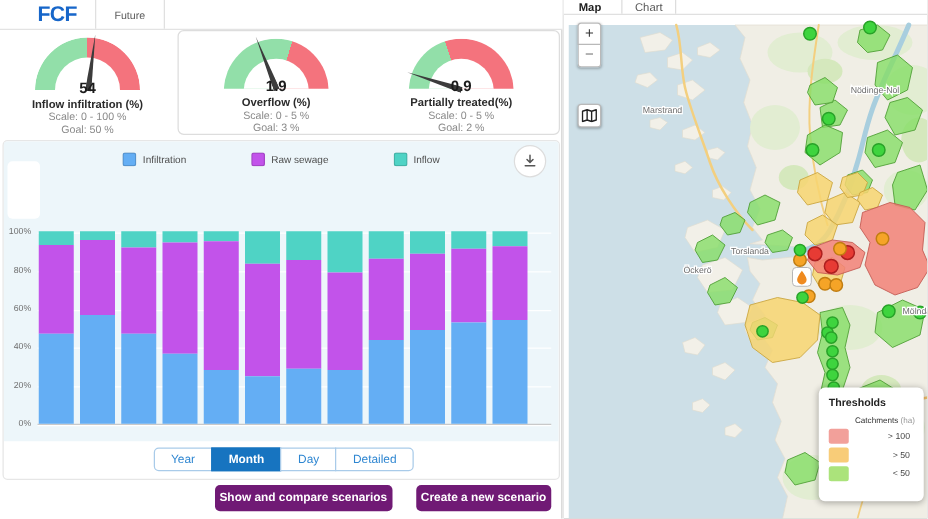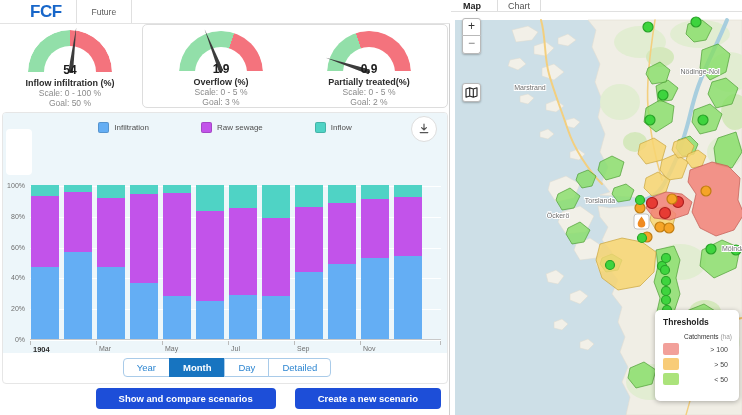--- a/index.html
+++ b/index.html
@@ -50,21 +50,21 @@
   .xlabel { position:absolute; top:4px; font-size:7px; color:#6f6f6f; white-space:nowrap; }
   .xlabel.first { font-weight:bold; color:#2b2b2b; font-size:7.5px; }
 
   .range-group { position:absolute; left:0; top:245px; width:100%; display:flex; justify-content:center; }
   .range-btn { padding:3px 13px; font-size:9.5px; color:#2e86d1; background:#fff; border:1px solid #a9cbe9; margin-left:-1px; cursor:pointer; }
   .range-btn:first-child { border-radius:4px 0 0 4px; margin-left:4px; }
   .range-btn:last-child { border-radius:0 4px 4px 0; }
   .range-btn.active { background:#1774c0; border-color:#1774c0; color:#fff; font-weight:bold; }
 
   .actions { position:absolute; right:8px; top:388px; display:flex; gap:19px; }
-  .action-btn { background:#1d4ed8; color:#fff; font-weight:bold; font-size:9.5px; padding:5px 23px; border:none; border-radius:4px; cursor:pointer; }
+  .action-btn { background:#701a75; color:#fff; font-weight:bold; font-size:9.5px; padding:5px 4px; border:none; border-radius:4px; cursor:pointer; }
 
   
   .right-panel { position:absolute; left:451px; top:0; width:291px; height:415px; background:#a3a3a3; }
   .map-tabbar { position:absolute; left:0; top:0; width:100%; height:12px; overflow:hidden; border-bottom:1px solid #e0e0e0; background:#fff; }
   .map-tab { position:absolute; top:-6px; height:18px; display:flex; align-items:flex-end; padding:0 10px 1px 10px; font-size:9px; color:#555; cursor:pointer; }
   .map-tab.active { font-weight:bold; color:#222; }
   .map-tab.boxed { border-left:1px solid #ddd; border-right:1px solid #ddd; }
 
   .map-area { position:absolute; left:0; top:12px; width:291px; height:403px; overflow:hidden; }
   .map-area svg { display:block; }
@@ -237,35 +237,20 @@
               <div class="seg" style="height: 38.5%; background: rgb(194, 83, 234);"></div>
               <div class="seg" style="height: 9%; background: rgb(79, 211, 197);"></div>
             </div>
             <div class="bar">
               <div class="seg" style="height: 54%; background: rgb(100, 174, 244);"></div>
               <div class="seg" style="height: 38%; background: rgb(194, 83, 234);"></div>
               <div class="seg" style="height: 8%; background: rgb(79, 211, 197);"></div>
             </div>
           </div>
       </div>
-      <div class="xaxis" id="xaxis">
-          <div class="xtick" style="left: 0px;"></div>
-          <span class="xlabel first" style="left: 3px;">1904</span>
-          <div class="xtick" style="left: 66px;"></div>
-          <span class="xlabel" style="left: 69px;">Mar</span>
-          <div class="xtick" style="left: 132px;"></div>
-          <span class="xlabel" style="left: 135px;">May</span>
-          <div class="xtick" style="left: 198px;"></div>
-          <span class="xlabel" style="left: 201px;">Jul</span>
-          <div class="xtick" style="left: 264px;"></div>
-          <span class="xlabel" style="left: 267px;">Sep</span>
-          <div class="xtick" style="left: 330px;"></div>
-          <span class="xlabel" style="left: 333px;">Nov</span>
-          <div class="xtick" style="left: 410px;"></div>
-        </div>
 
       <div class="range-group" id="range-group">
           <button class="range-btn">Year</button>
           <button class="range-btn active">Month</button>
           <button class="range-btn">Day</button>
           <button class="range-btn">Detailed</button>
         </div>
     </div>
 
     <div class="actions">

